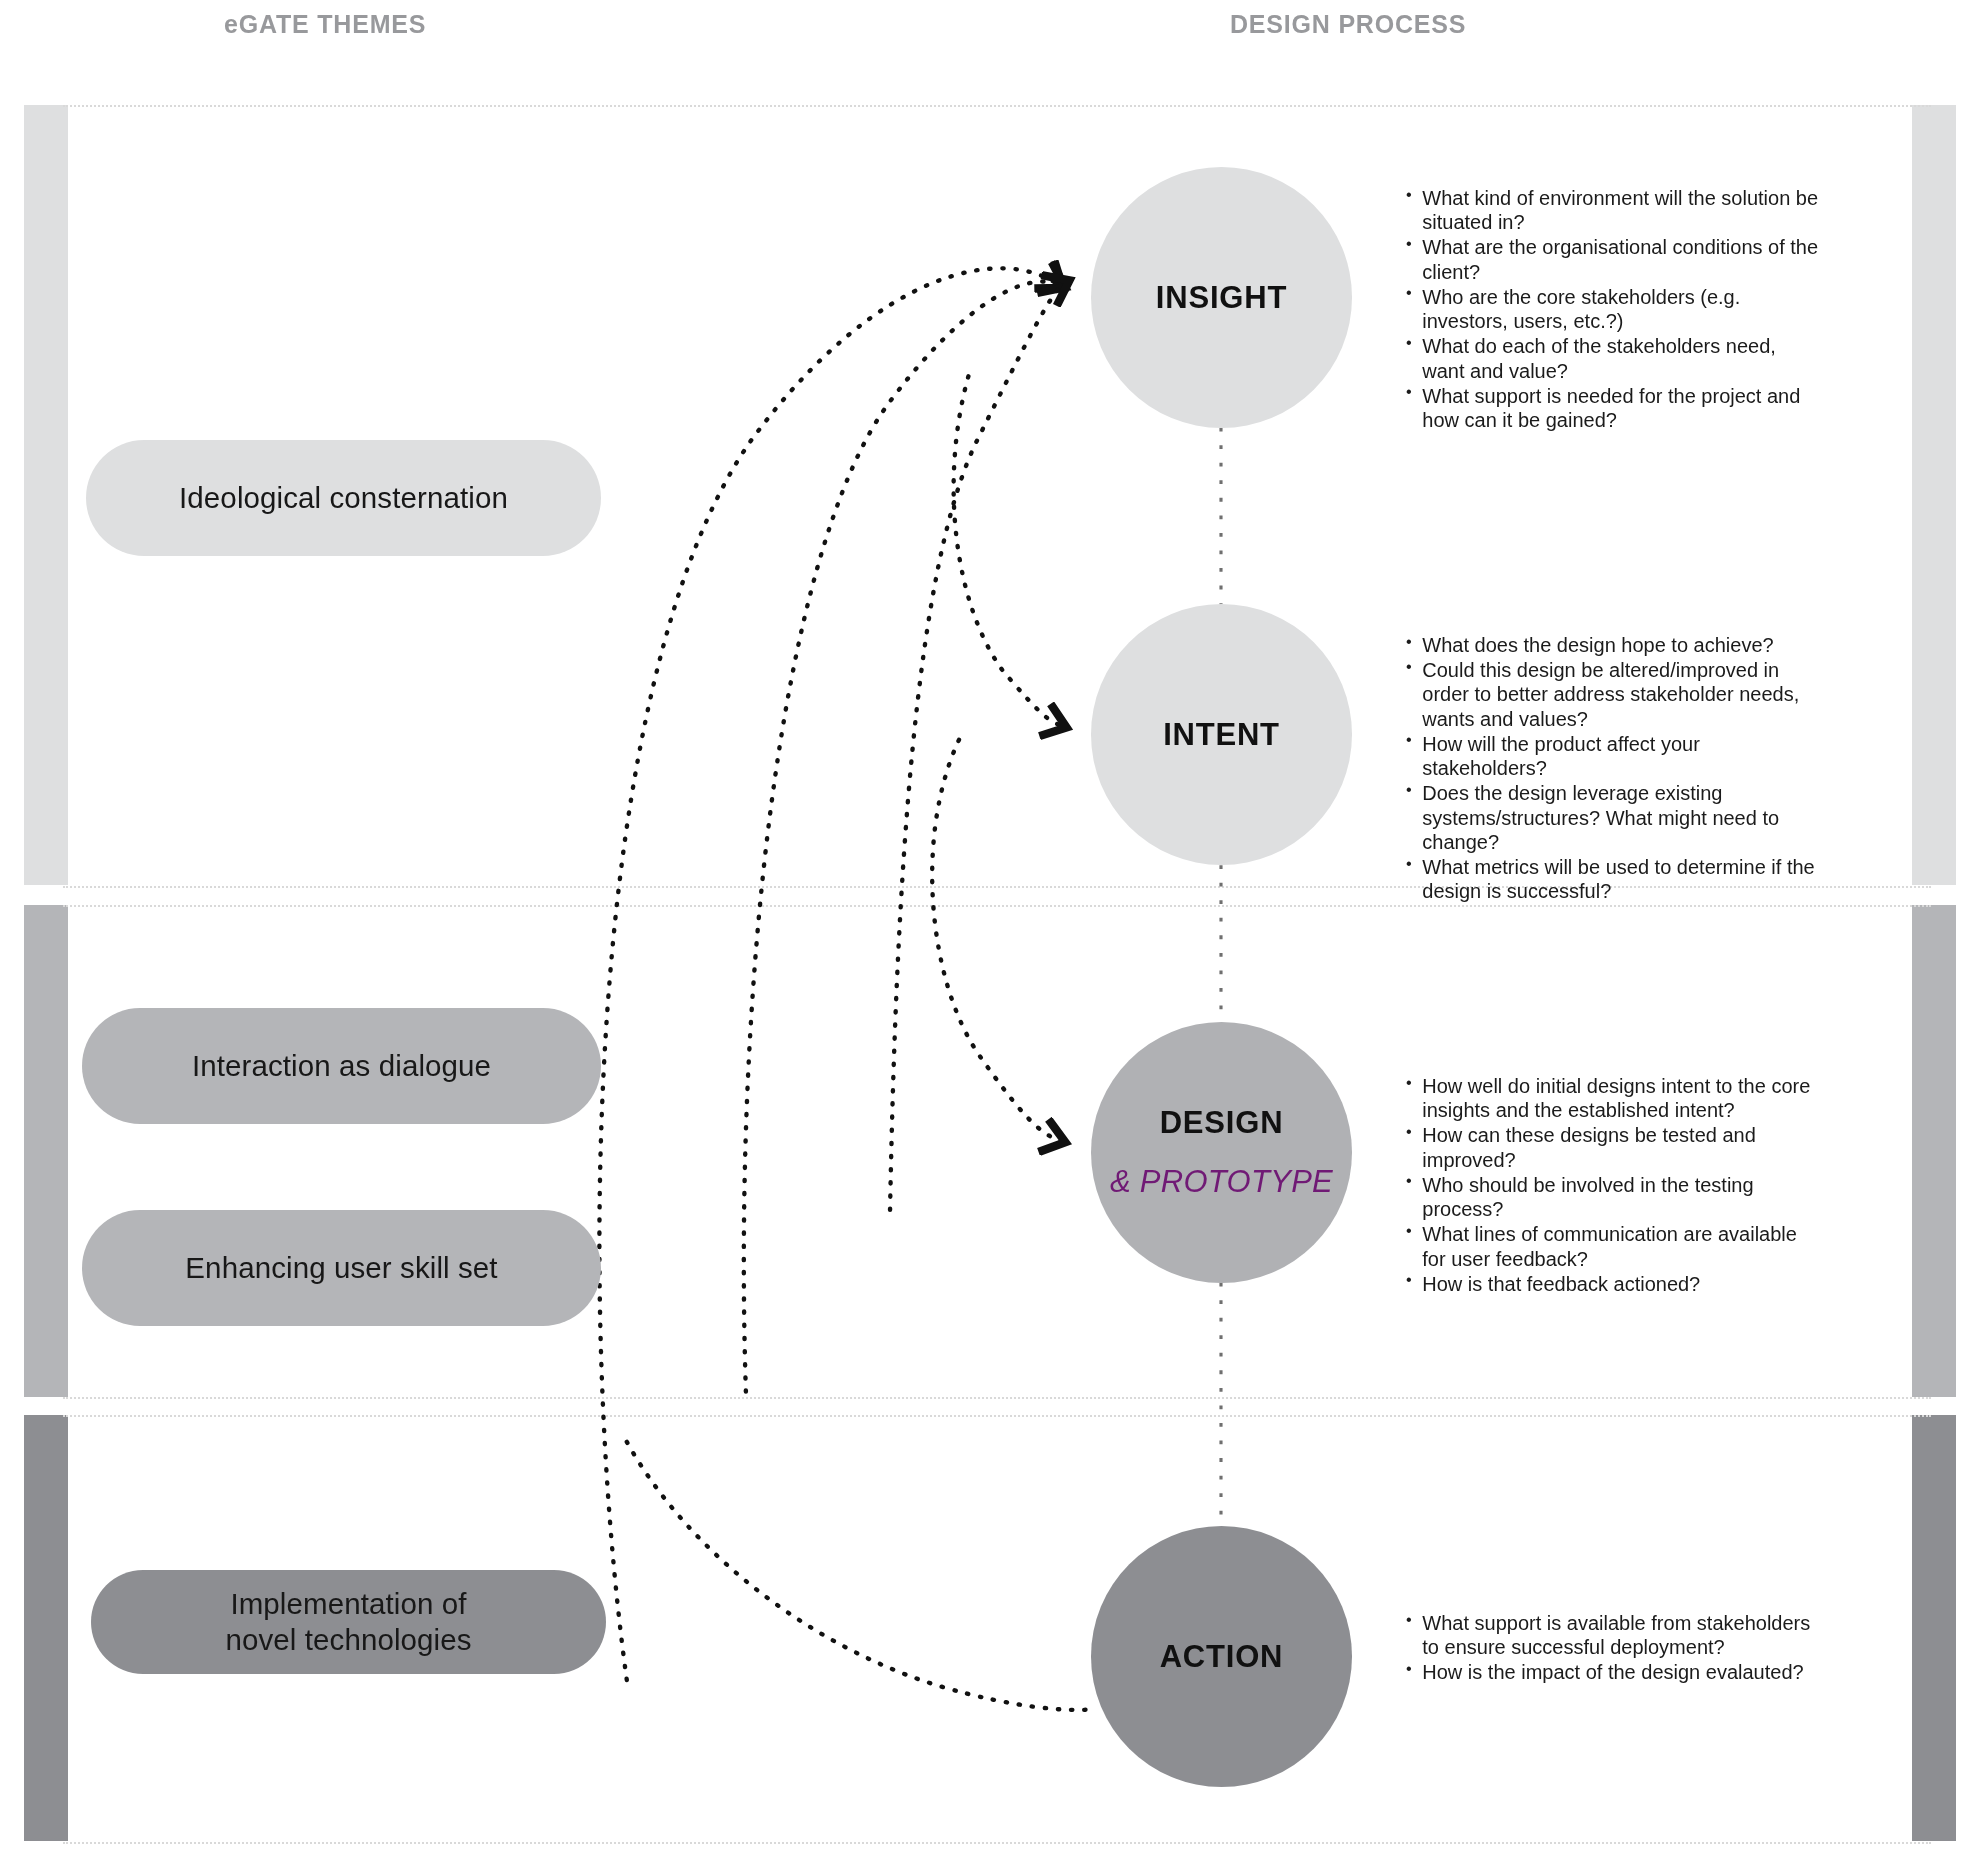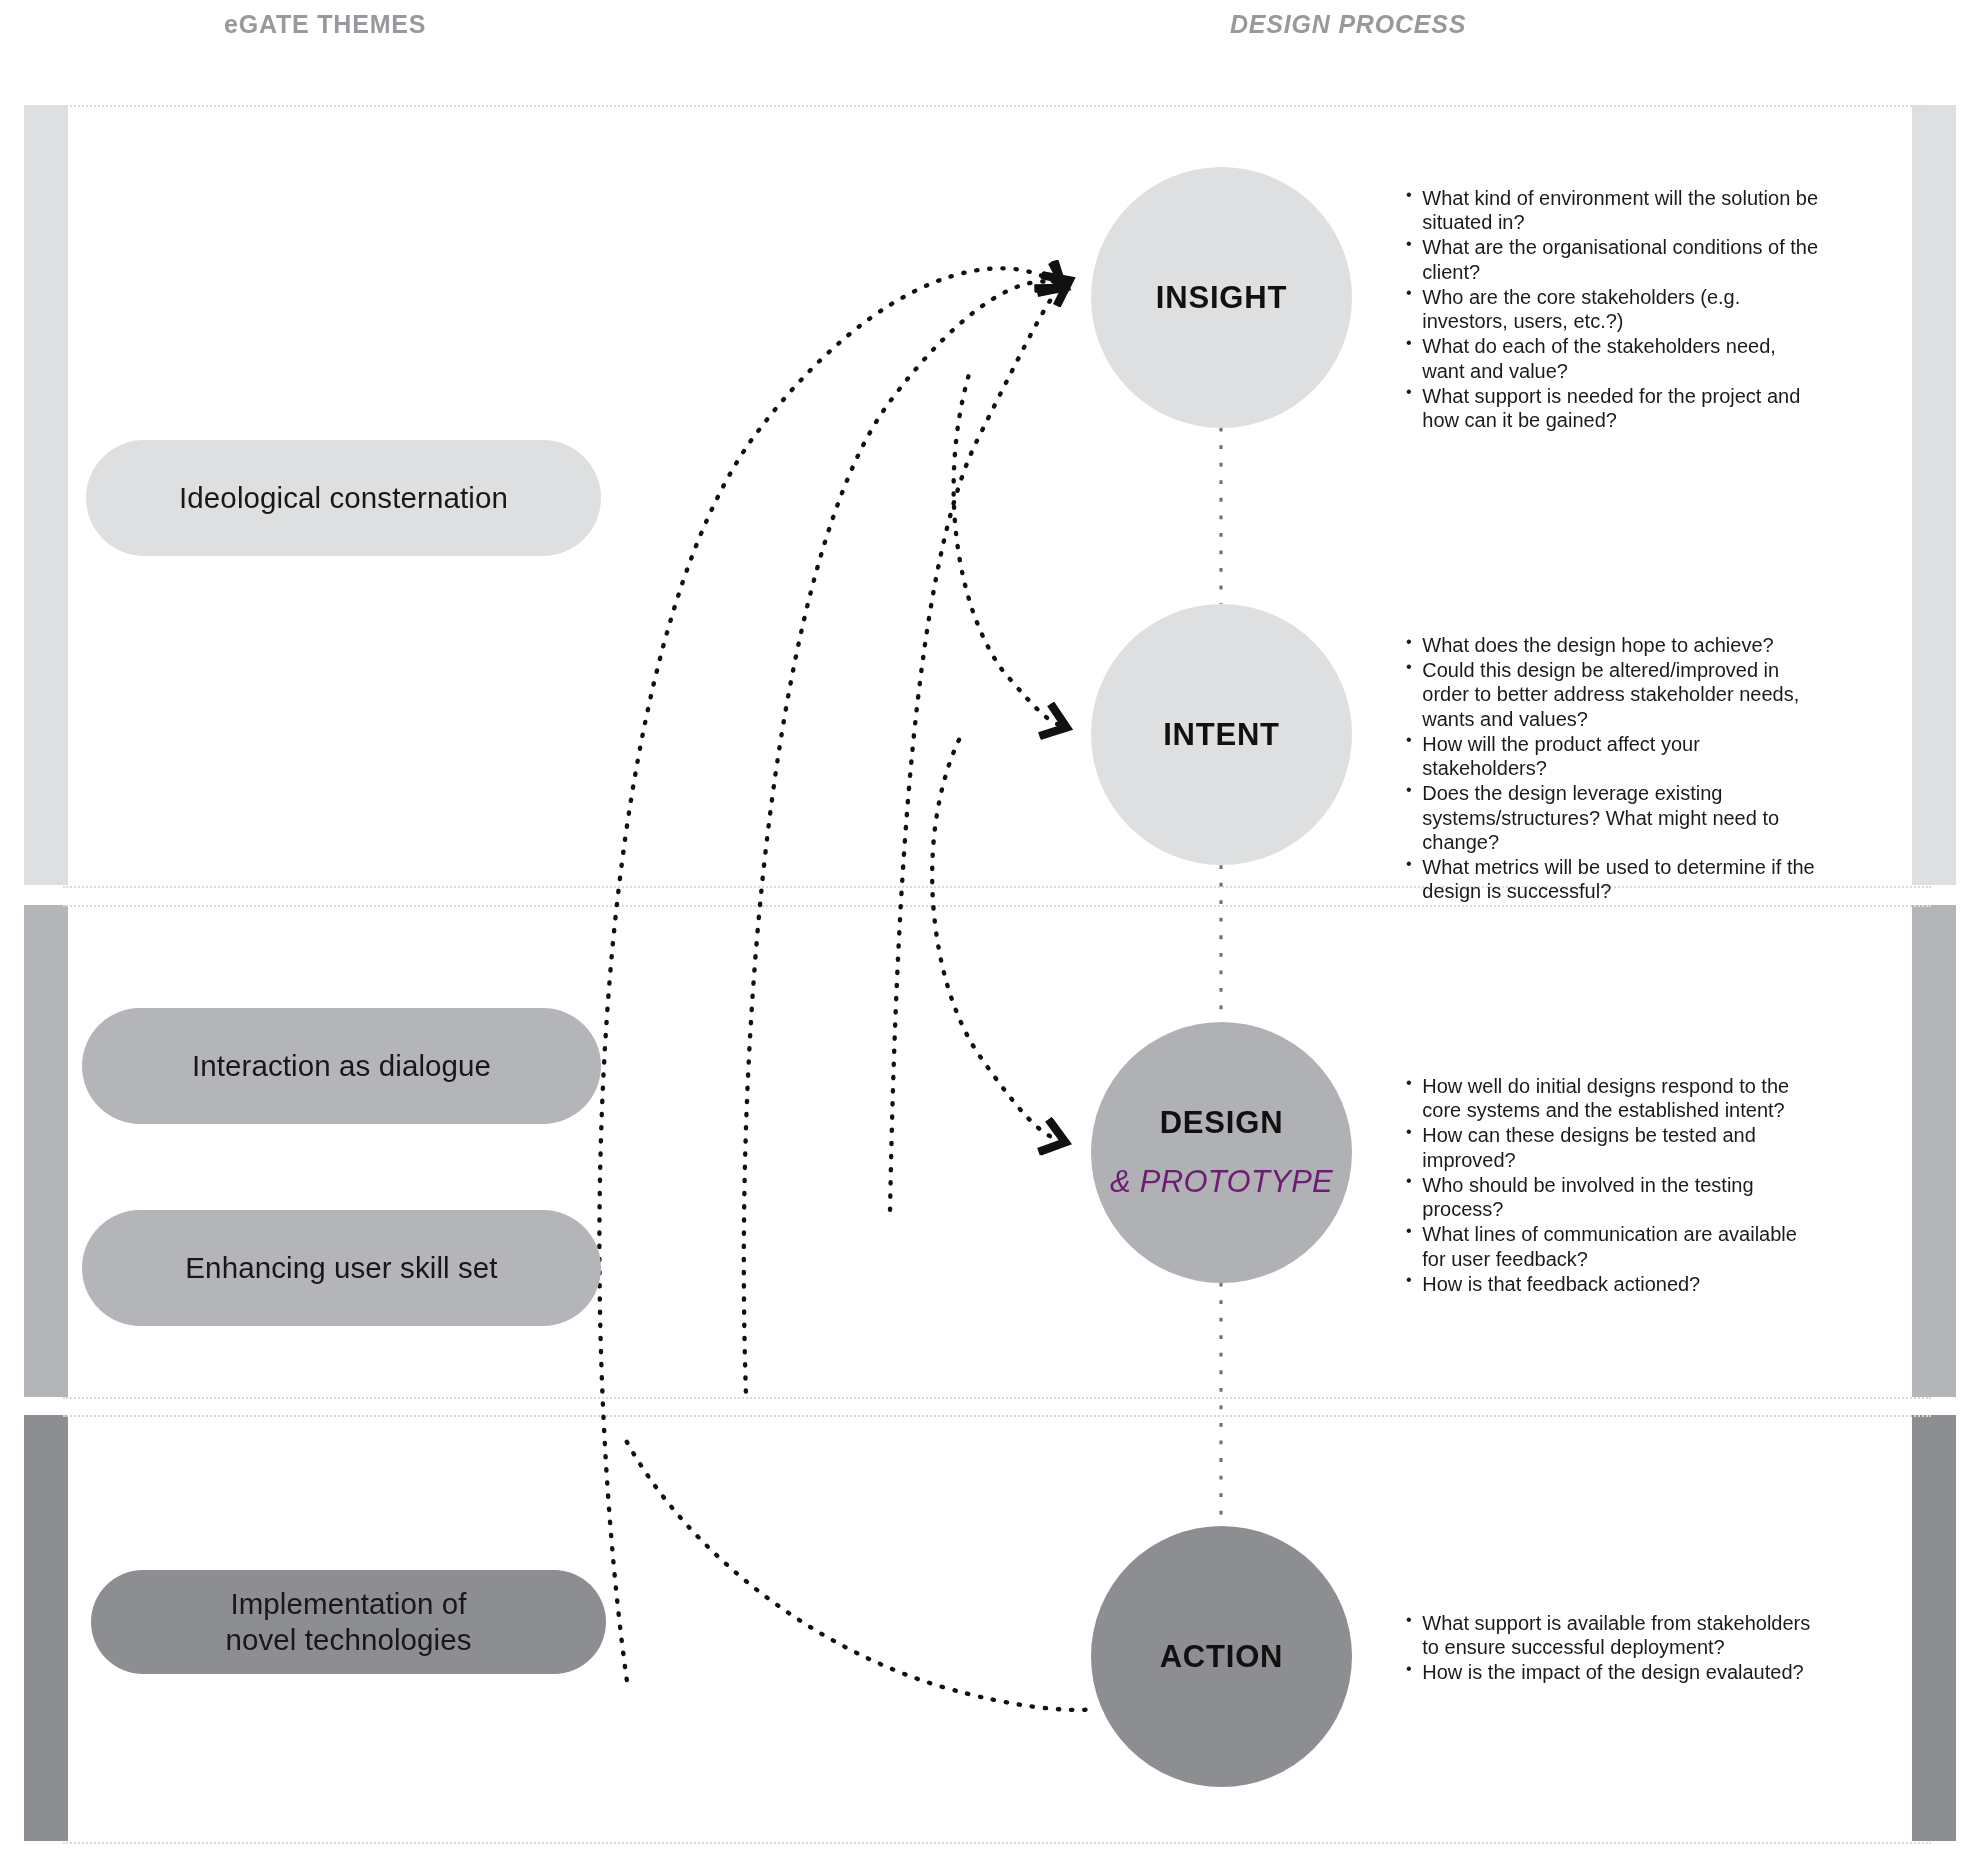--- a/index.html
+++ b/index.html
@@ -14,21 +14,21 @@
   .col-head{
     position:absolute;
     font-size:25px;
     font-weight:bold;
     letter-spacing:0.8px;
     color:#98999c;
     white-space:nowrap;
     text-align:center;
   }
   #head-themes{left:224px;top:10px;}
-  #head-process{left:1230px;top:10px;font-style:italic;}
+  #head-process{left:1230px;top:10px;}
   .band-rule{
     position:absolute;left:63px;right:34px;height:0;
     border-top:2.5px dotted #d9d9d9;
   }
   .bar{position:absolute;width:44px;}
   .bar-l{left:24px;}
   .bar-r{right:8.8px;}
 
   
   .pill{
@@ -164,21 +164,21 @@
         <div class="qitem">Could this design be altered/improved in order to better address stakeholder needs, wants and values?</div>
         <div class="qitem">How will the product affect your stakeholders?</div>
         <div class="qitem">Does the design leverage existing systems/structures? What might need to change?</div>
         <div class="qitem">What metrics will be used to determine if the design is successful?</div>
       </div>
       <div class="circle" style="left: 1091px; top: 1022px; width: 261px; height: 261px; background: rgb(176, 177, 180); gap: 18px;">
         <div class="c-main">DESIGN</div>
         <div class="c-sub">&amp; PROTOTYPE</div>
       </div>
       <div class="qlist" style="left: 1406px; top: 1074px;">
-        <div class="qitem">How well do initial designs respond to the core systems and the established intent?</div>
+        <div class="qitem">How well do initial designs intent to the core insights and the established intent?</div>
         <div class="qitem">How can these designs be tested and improved?</div>
         <div class="qitem">Who should be involved in the testing process?</div>
         <div class="qitem">What lines of communication are available for user feedback?</div>
         <div class="qitem">How is that feedback actioned?</div>
       </div>
       <div class="circle" style="left: 1091px; top: 1526px; width: 261px; height: 261px; background: rgb(141, 142, 146);">
         <div class="c-main">ACTION</div>
       </div>
       <div class="qlist" style="left: 1406px; top: 1611px;">
         <div class="qitem">What support is available from stakeholders to ensure successful deployment?</div>

